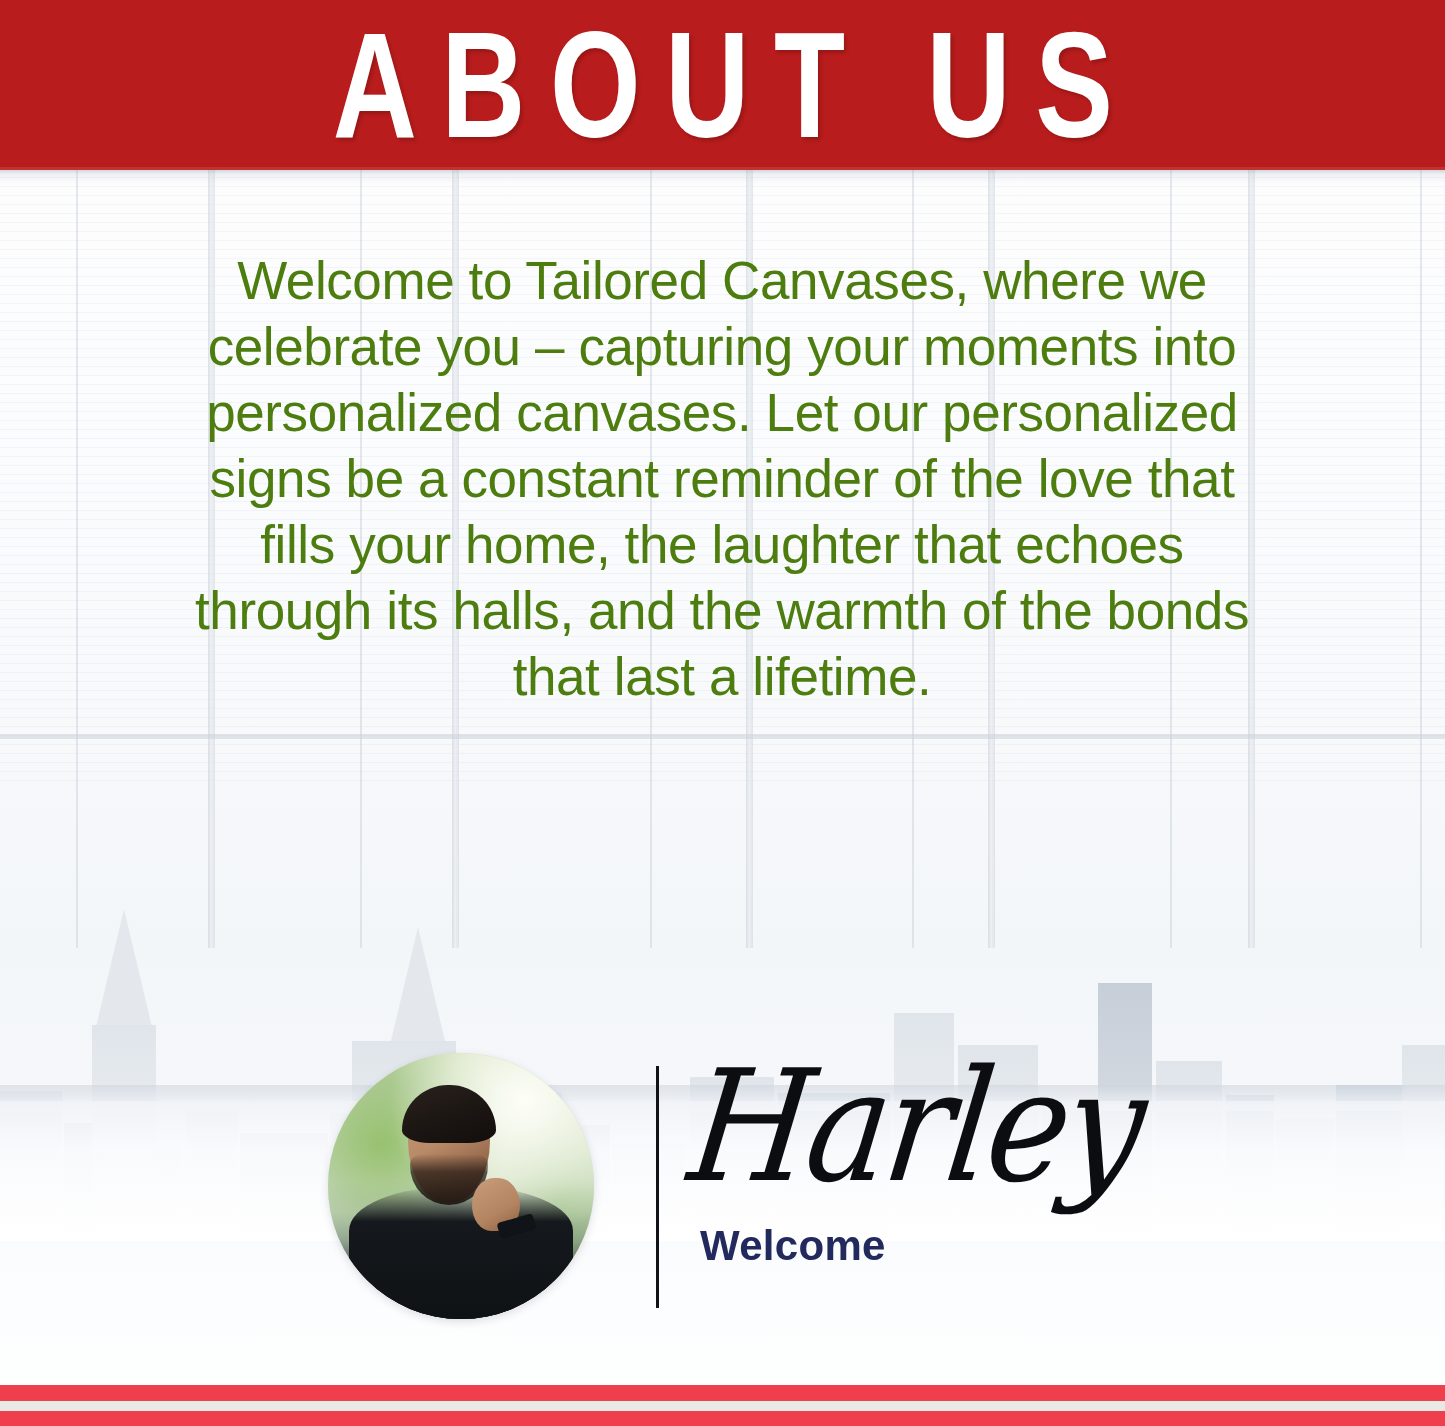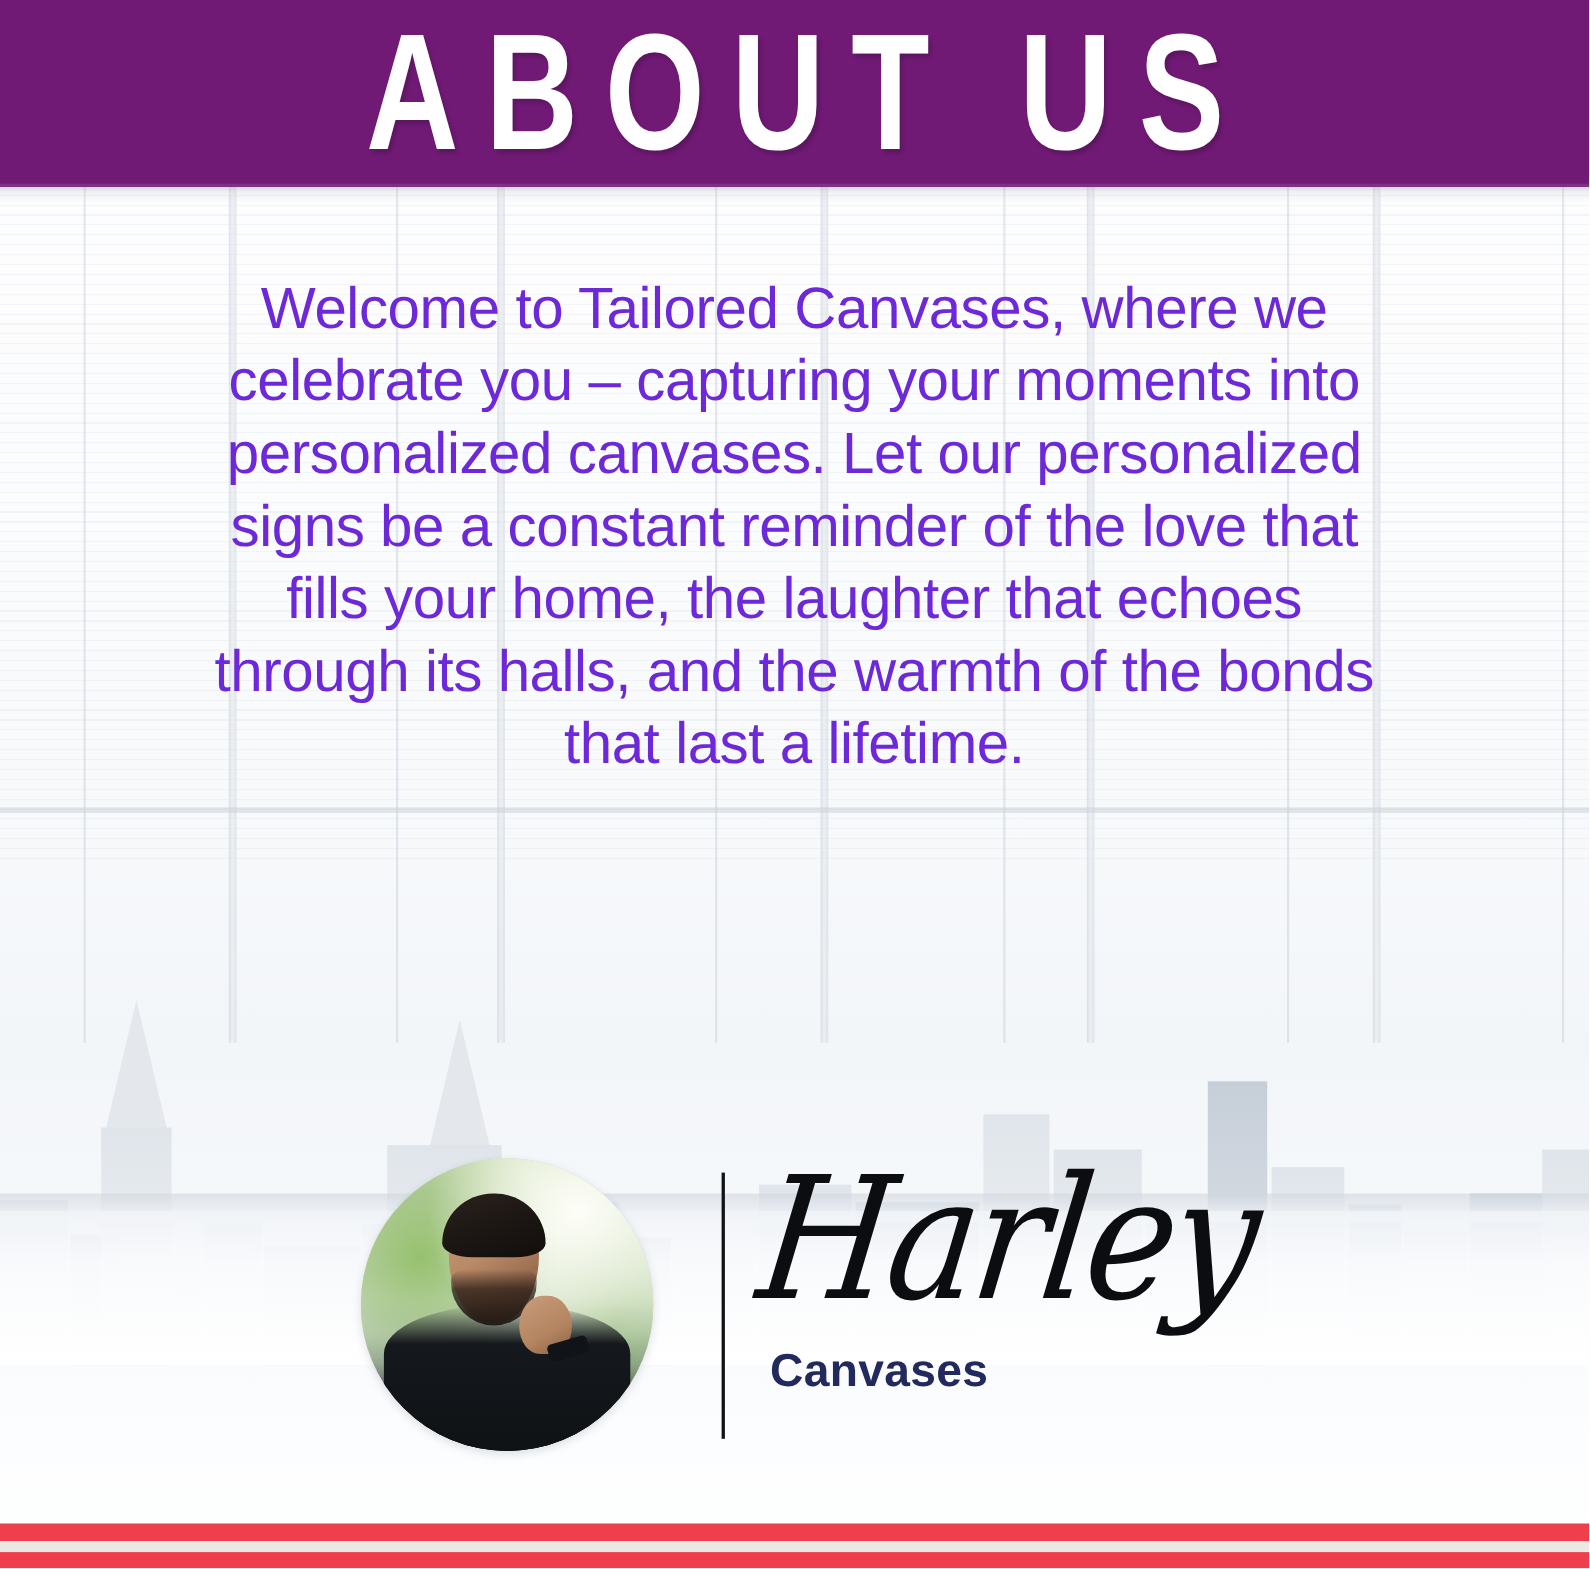--- a/index.html
+++ b/index.html
@@ -21,21 +21,21 @@
     overflow: hidden;
   }
 
   
   .header-banner {
     position: absolute;
     left: 0;
     top: 0;
     width: 1445px;
     height: 170px;
-    background: #701a75;
+    background: #b91c1c;
     z-index: 40;
     display: flex;
     align-items: center;
     justify-content: center;
     overflow: hidden;
   }
   .header-banner::after {
     content: "";
     position: absolute;
     left: 0; bottom: 0;
@@ -170,21 +170,21 @@
   }
 
   
   .copy {
     position: absolute;
     left: 172px;
     top: 248px;
     width: 1100px;
     z-index: 20;
     text-align: center;
-    color: #6d28d9;
+    color: #4d7c0f;
     font-family: "Liberation Sans", sans-serif;
     font-size: 53px;
     line-height: 66px;
     font-weight: 400;
     letter-spacing: -0.4px;
   }
   .copy p { margin: 0; }
   .copy .gap { height: 58px; }
 
   .avatar {
@@ -424,20 +424,20 @@
       <div class="hand"></div>
       <div class="watch"></div>
     </div>
   </div>
 
   <div class="sig-divider"></div>
 
   <div class="sig-name">Harley</div>
 
   <div class="sig-role">
-    <div>Canvases</div>
+    <div>Welcome</div>
   </div>
 
   <div class="footer-bar-top"></div>
   <div class="footer-gap"></div>
   <div class="footer-bar-bottom"></div>
 
 </div>
 
 </body></html>

